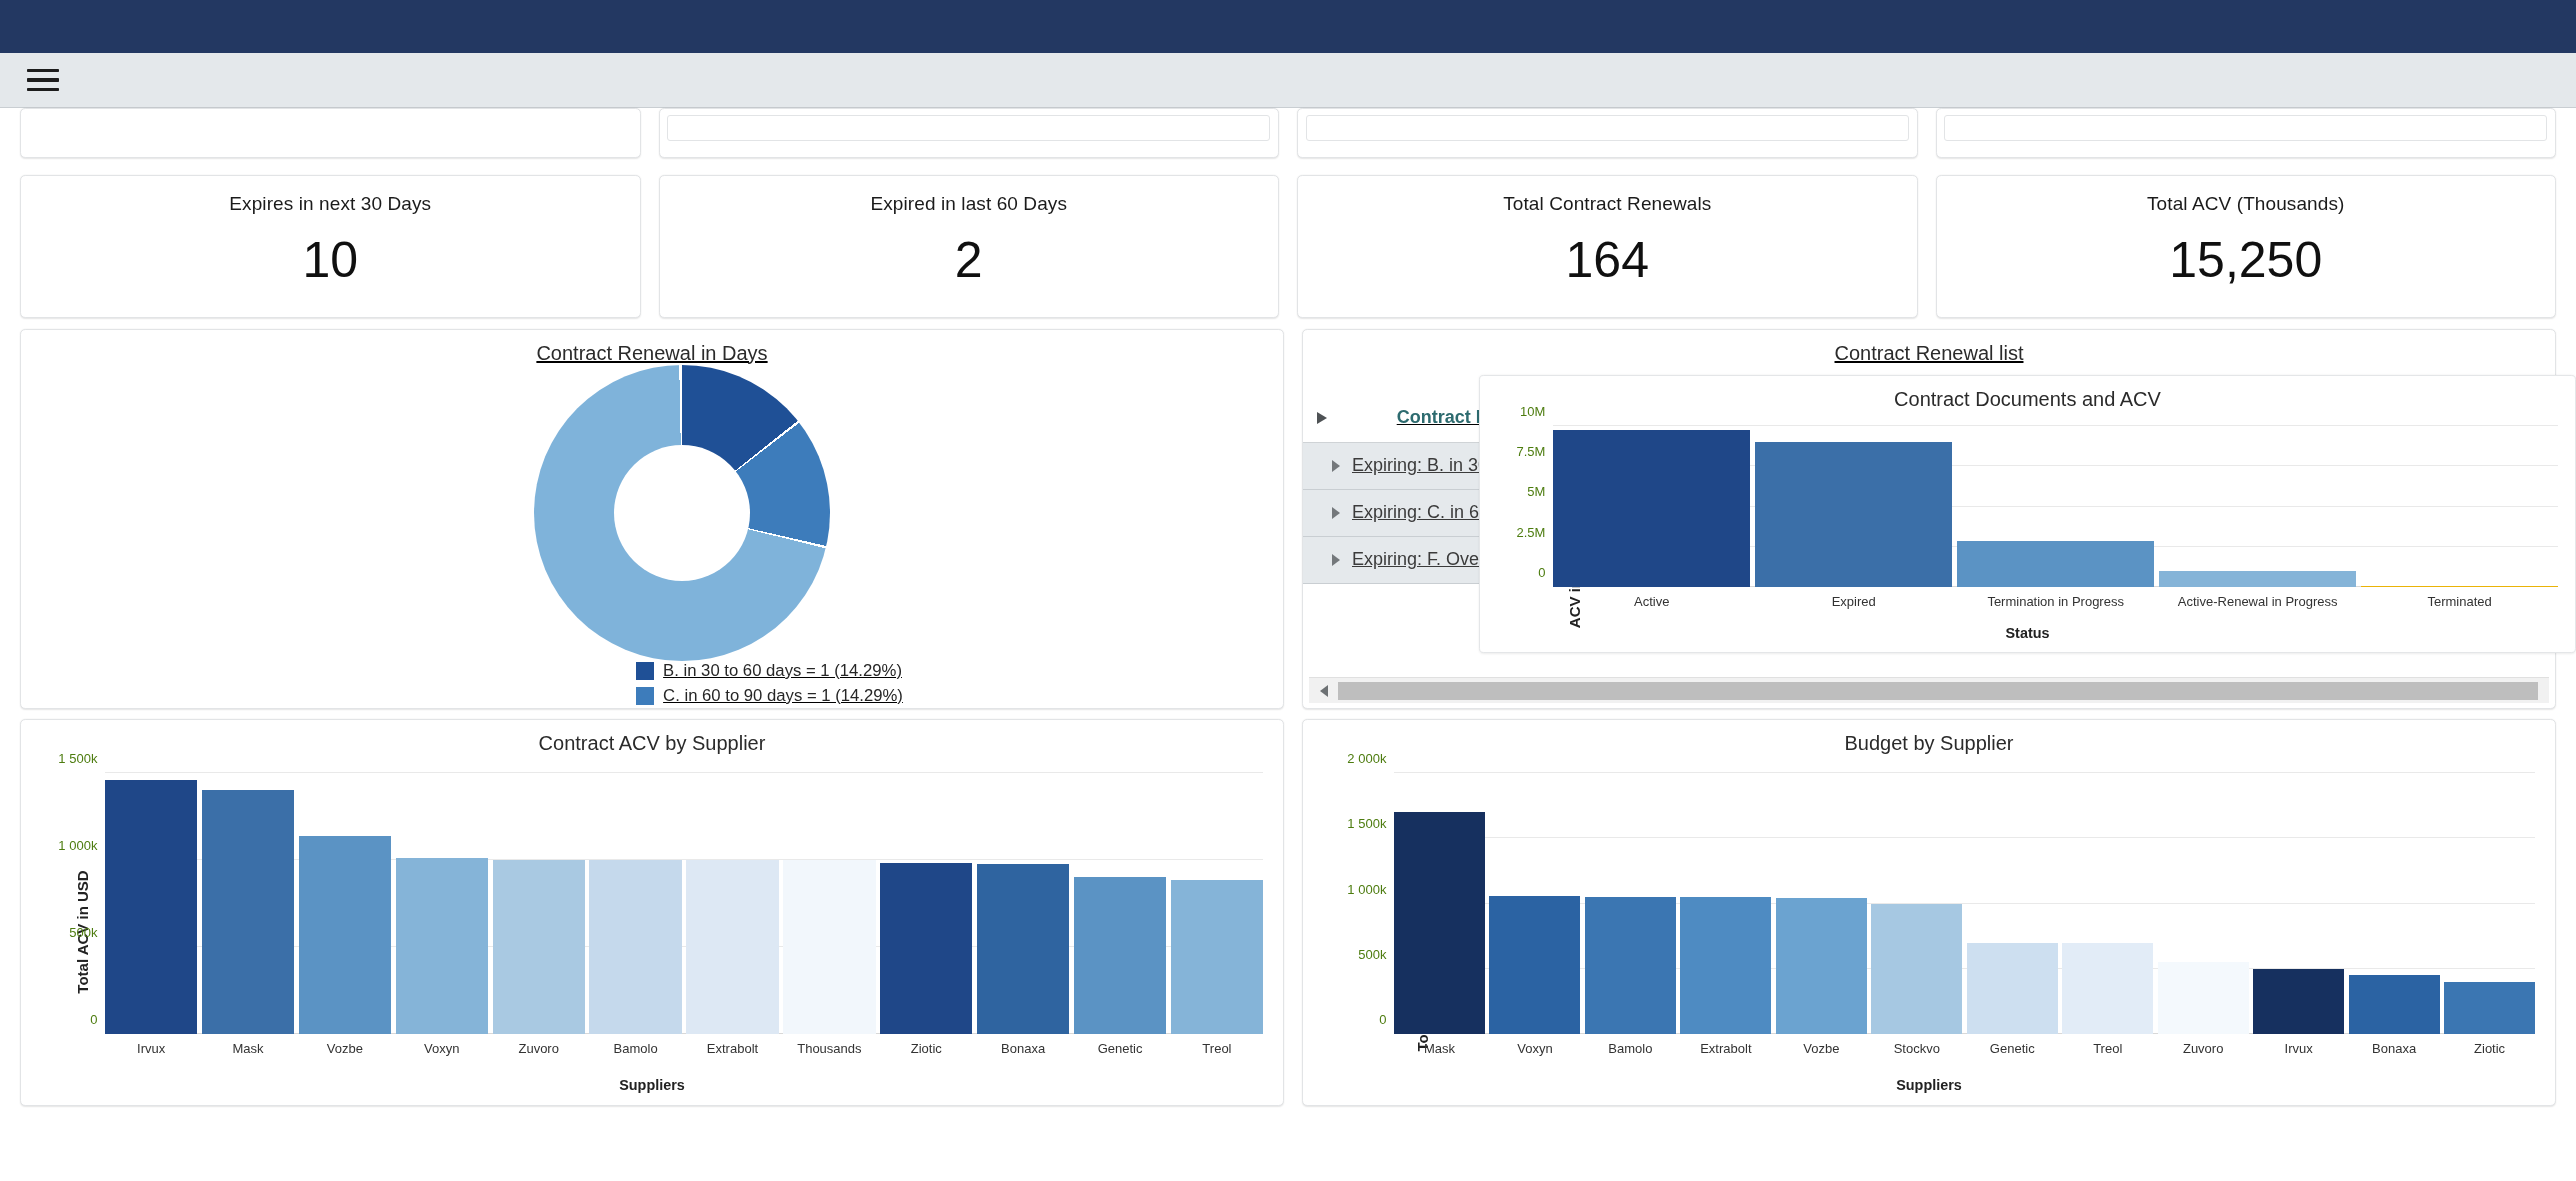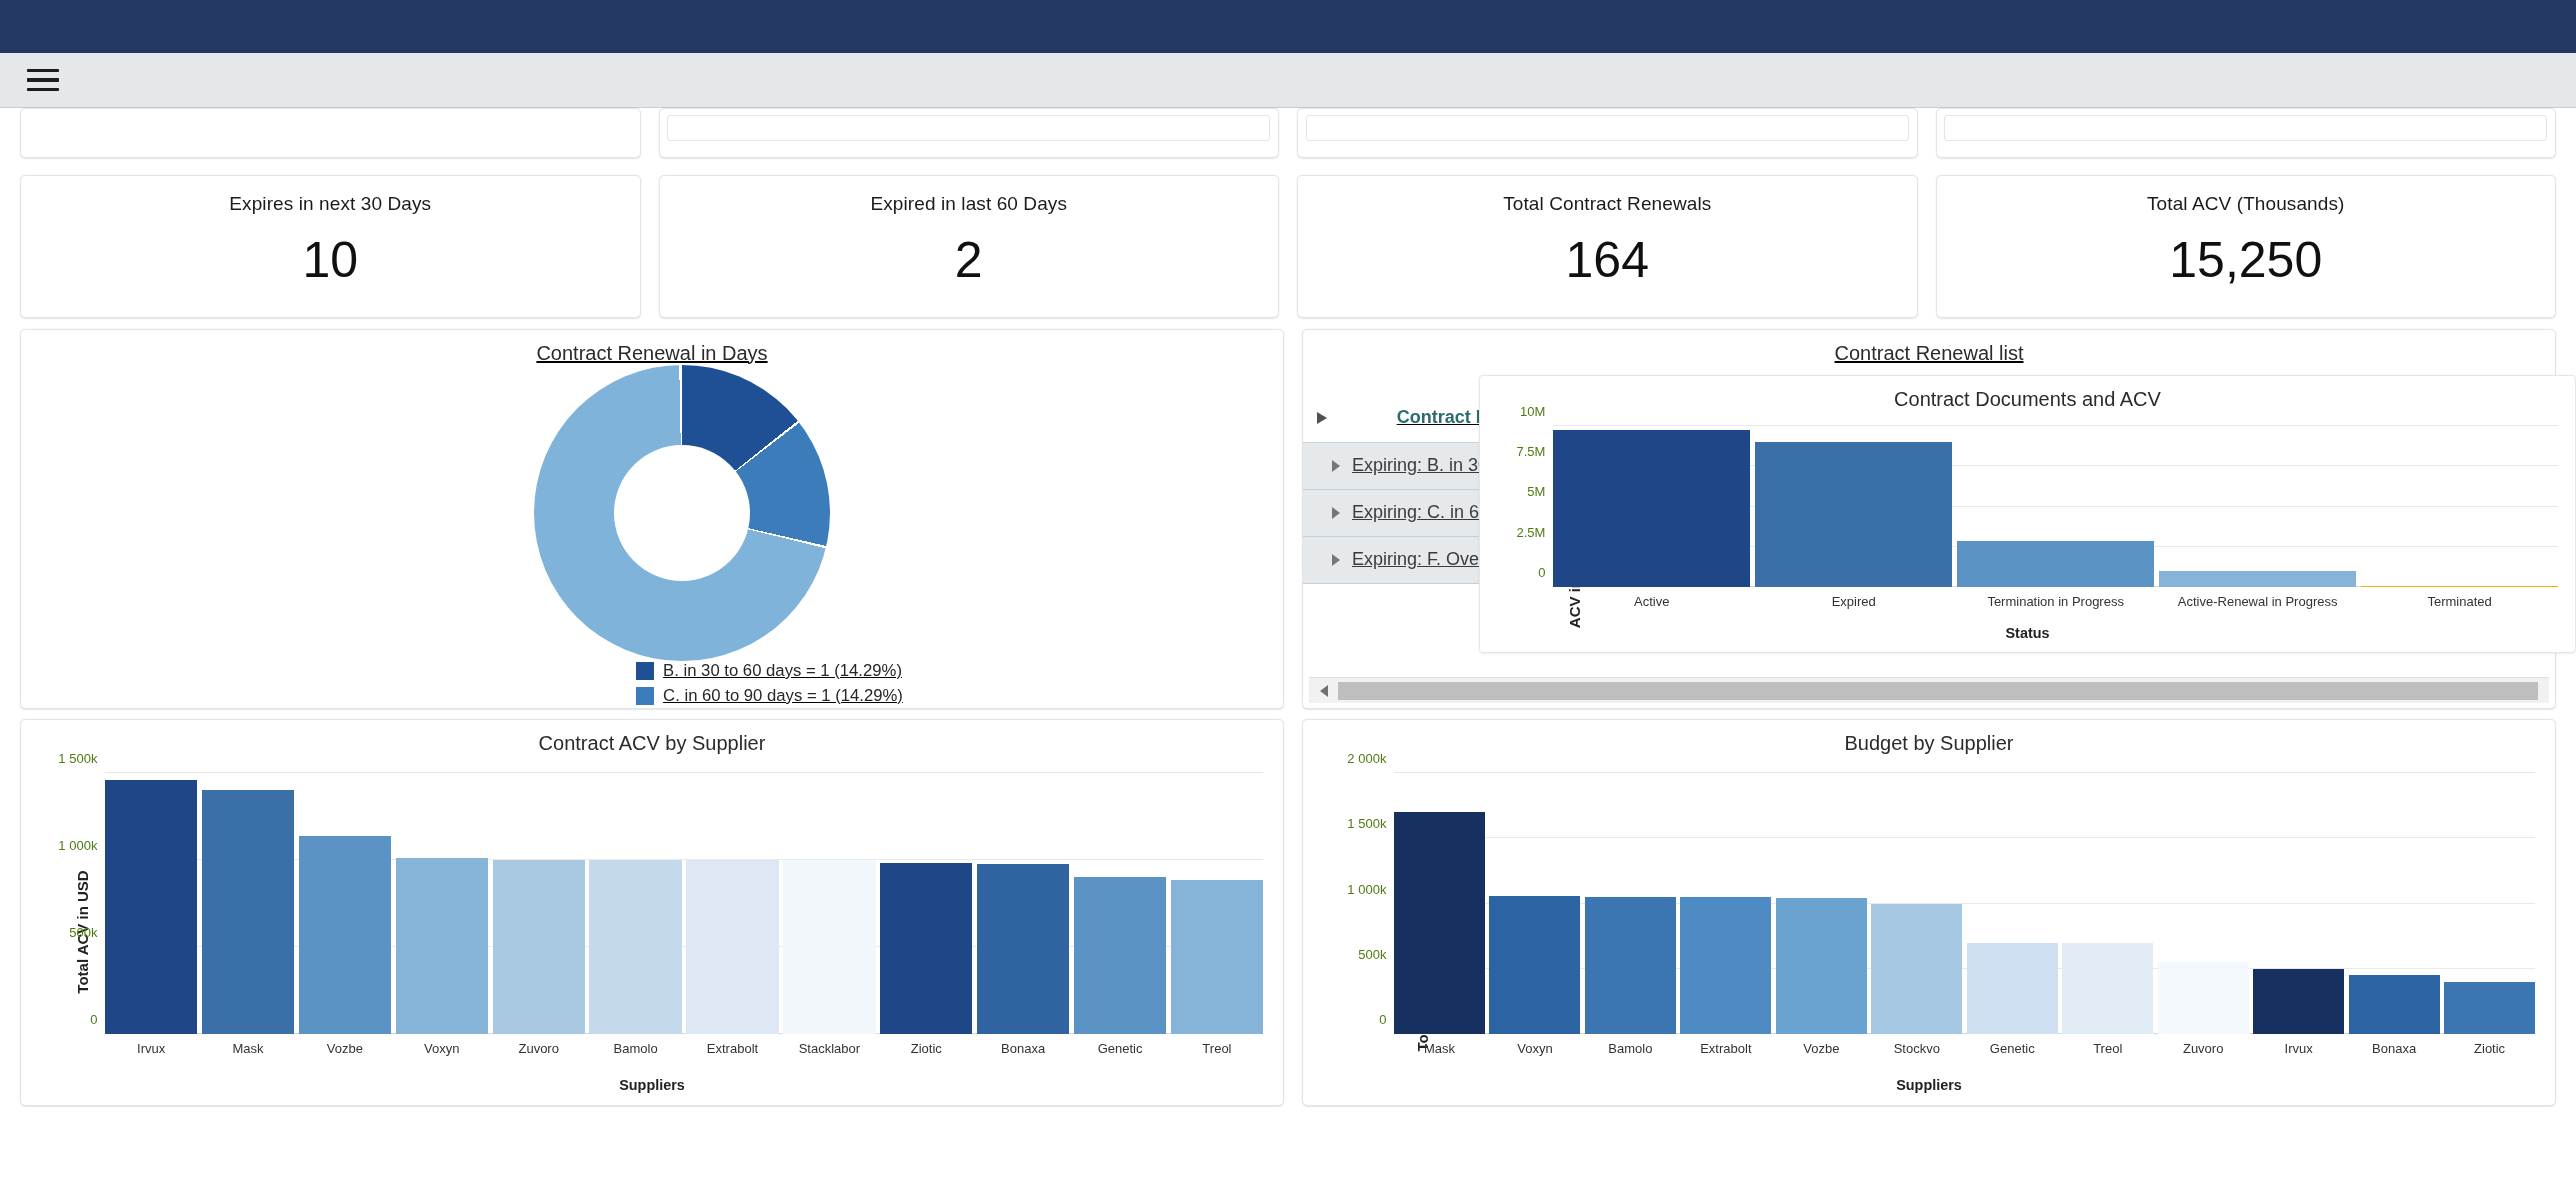--- a/index.html
+++ b/index.html
@@ -286,21 +286,21 @@
             <div class="bar" style="height: 66.6667%; background: rgb(169, 201, 226);">
               <div class="xtick">Zuvoro</div>
             </div>
             <div class="bar" style="height: 66.6667%; background: rgb(197, 217, 236);">
               <div class="xtick">Bamolo</div>
             </div>
             <div class="bar" style="height: 66.6667%; background: rgb(221, 232, 244);">
               <div class="xtick">Extrabolt</div>
             </div>
             <div class="bar" style="height: 66.6667%; background: rgb(242, 247, 252);">
-              <div class="xtick">Stacklabor</div>
+              <div class="xtick">Thousands</div>
             </div>
             <div class="bar" style="height: 65.3333%; background: rgb(31, 71, 136);">
               <div class="xtick">Ziotic</div>
             </div>
             <div class="bar" style="height: 65%; background: rgb(47, 100, 160);">
               <div class="xtick">Bonaxa</div>
             </div>
             <div class="bar" style="height: 60%; background: rgb(91, 147, 196);">
               <div class="xtick">Genetic</div>
             </div>

